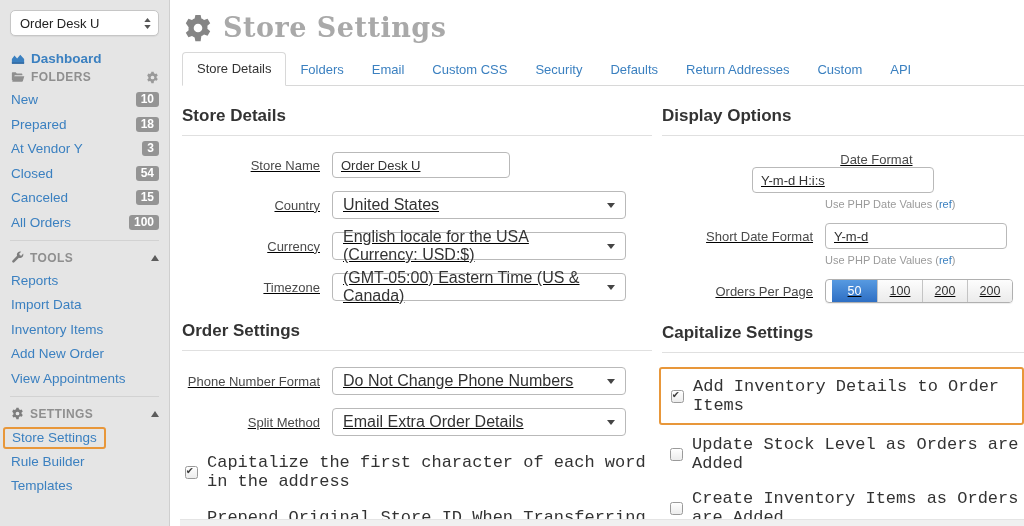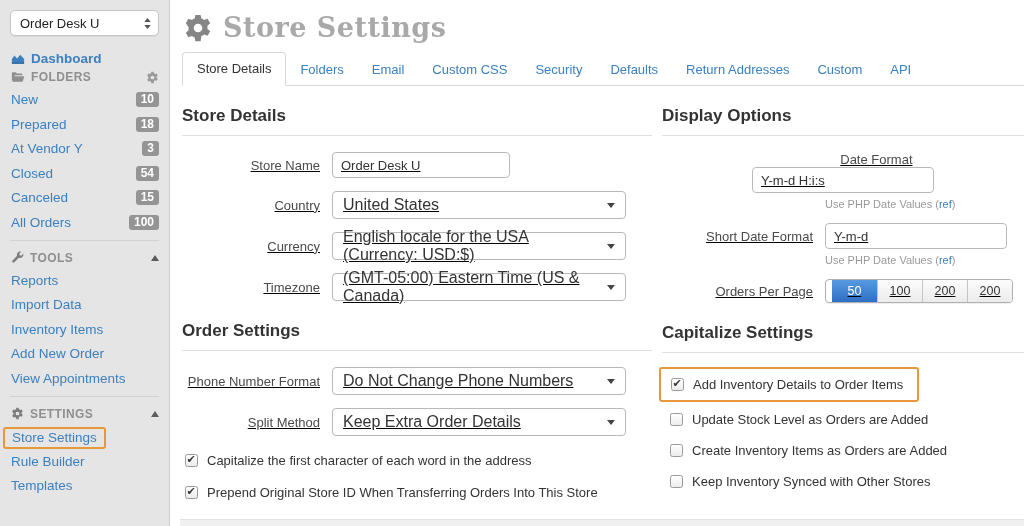--- a/index.html
+++ b/index.html
@@ -54,22 +54,22 @@
   .text-input { height:26px; border:1px solid #b9b9b9; border-radius:4px; padding:0 8px;
                 font-size:13px; color:#333; background:#fff; font-family:inherit; outline:none; }
   .w-store { width:178px; } .w-sel { width:294px; } .w-date { width:182px; }
   .select { height:28px; border:1px solid #b9b9b9; border-radius:4px; background:#fff;
             position:relative; display:flex; align-items:center; padding:0 26px 0 10px;
             font-size:16px; color:#333; cursor:pointer; }
   .caret { position:absolute; right:10px; top:50%; margin-top:-2px; width:0; height:0;
            border-left:4px solid transparent; border-right:4px solid transparent;
            border-top:5px solid #444; }
 
-  .checkrow { display:flex; align-items:center; gap:9px; font-size:13px; color:#333;
-              margin:0 0 17px 3px; cursor:pointer; }
+  .checkrow { display:flex; align-items:center; gap:9px; font-size:17px; color:#333;
+              margin:0 0 17px 3px; cursor:pointer;font-family:Liberation Mono, monospace; }
   .cb { width:13px; height:13px; flex:none; border:1px solid #9a9a9a; border-radius:2.5px;
         background:linear-gradient(#ffffff,#ececec); position:relative; }
   .cb.checked::after { content:"\2714"; position:absolute; left:0.5px; top:-2.5px;
                        font-size:11px; color:#3a3a3a; }
 
   .hint { font-size:11px; color:#9a9a9a; margin:5px 0 13px 163px; }
   .hint a { color:#3b80c0; text-decoration:none; cursor:pointer; }
   .opp-row { margin-top:3px; }
   .segmented { display:inline-flex; height:24px; border:1px solid #b0b0b0; border-radius:4px;
                overflow:hidden; box-shadow:0 1px 1px rgba(0,0,0,.07);padding-left:6px; }
@@ -264,21 +264,21 @@
           <div class="frow">
             <span class="flabel">Phone Number Format</span>
             <div class="select w-sel">
               <span>Do Not Change Phone Numbers</span>
               <span class="caret"></span>
             </div>
           </div>
           <div class="frow" style="margin-bottom:17px;">
             <span class="flabel">Split Method</span>
             <div class="select w-sel">
-              <span>Keep Extra Order Details</span>
+              <span>Email Extra Order Details</span>
               <span class="caret"></span>
             </div>
           </div>
 
           <div class="checkrow">
             <span class="cb checked"></span>
             <span>Capitalize the first character of each word in the address</span>
           </div>
           <div class="checkrow">
             <span class="cb checked"></span>

